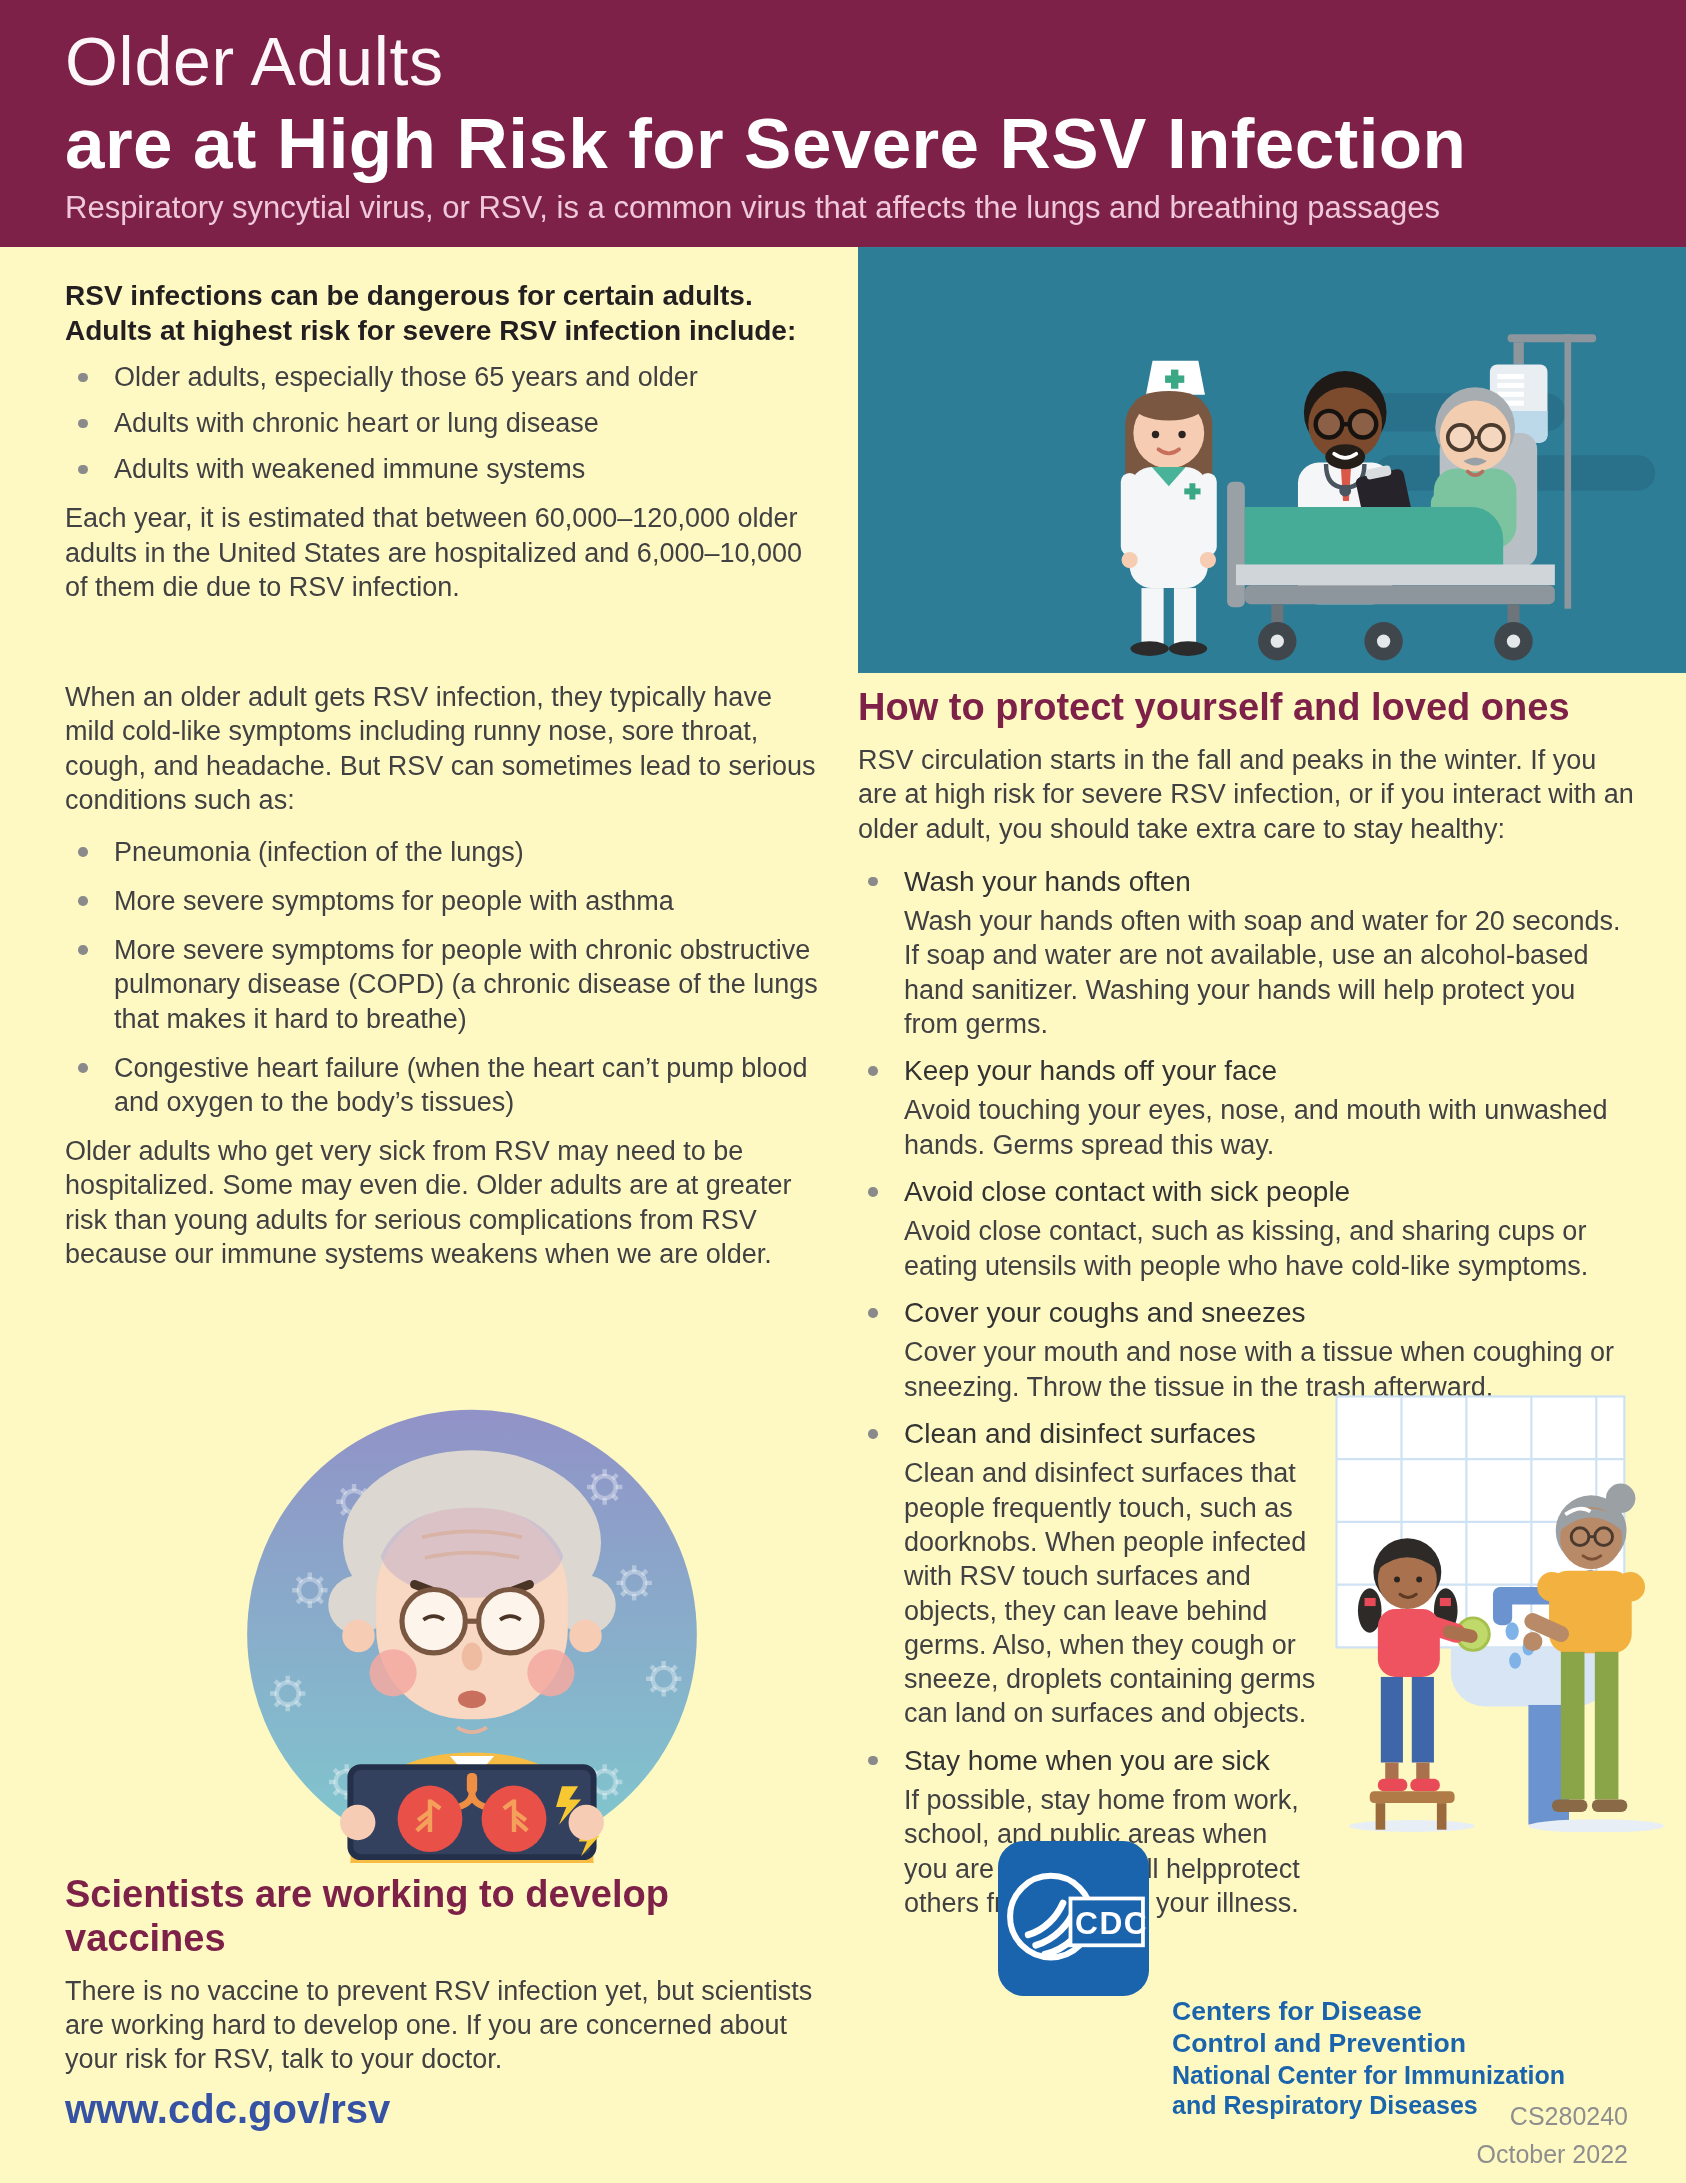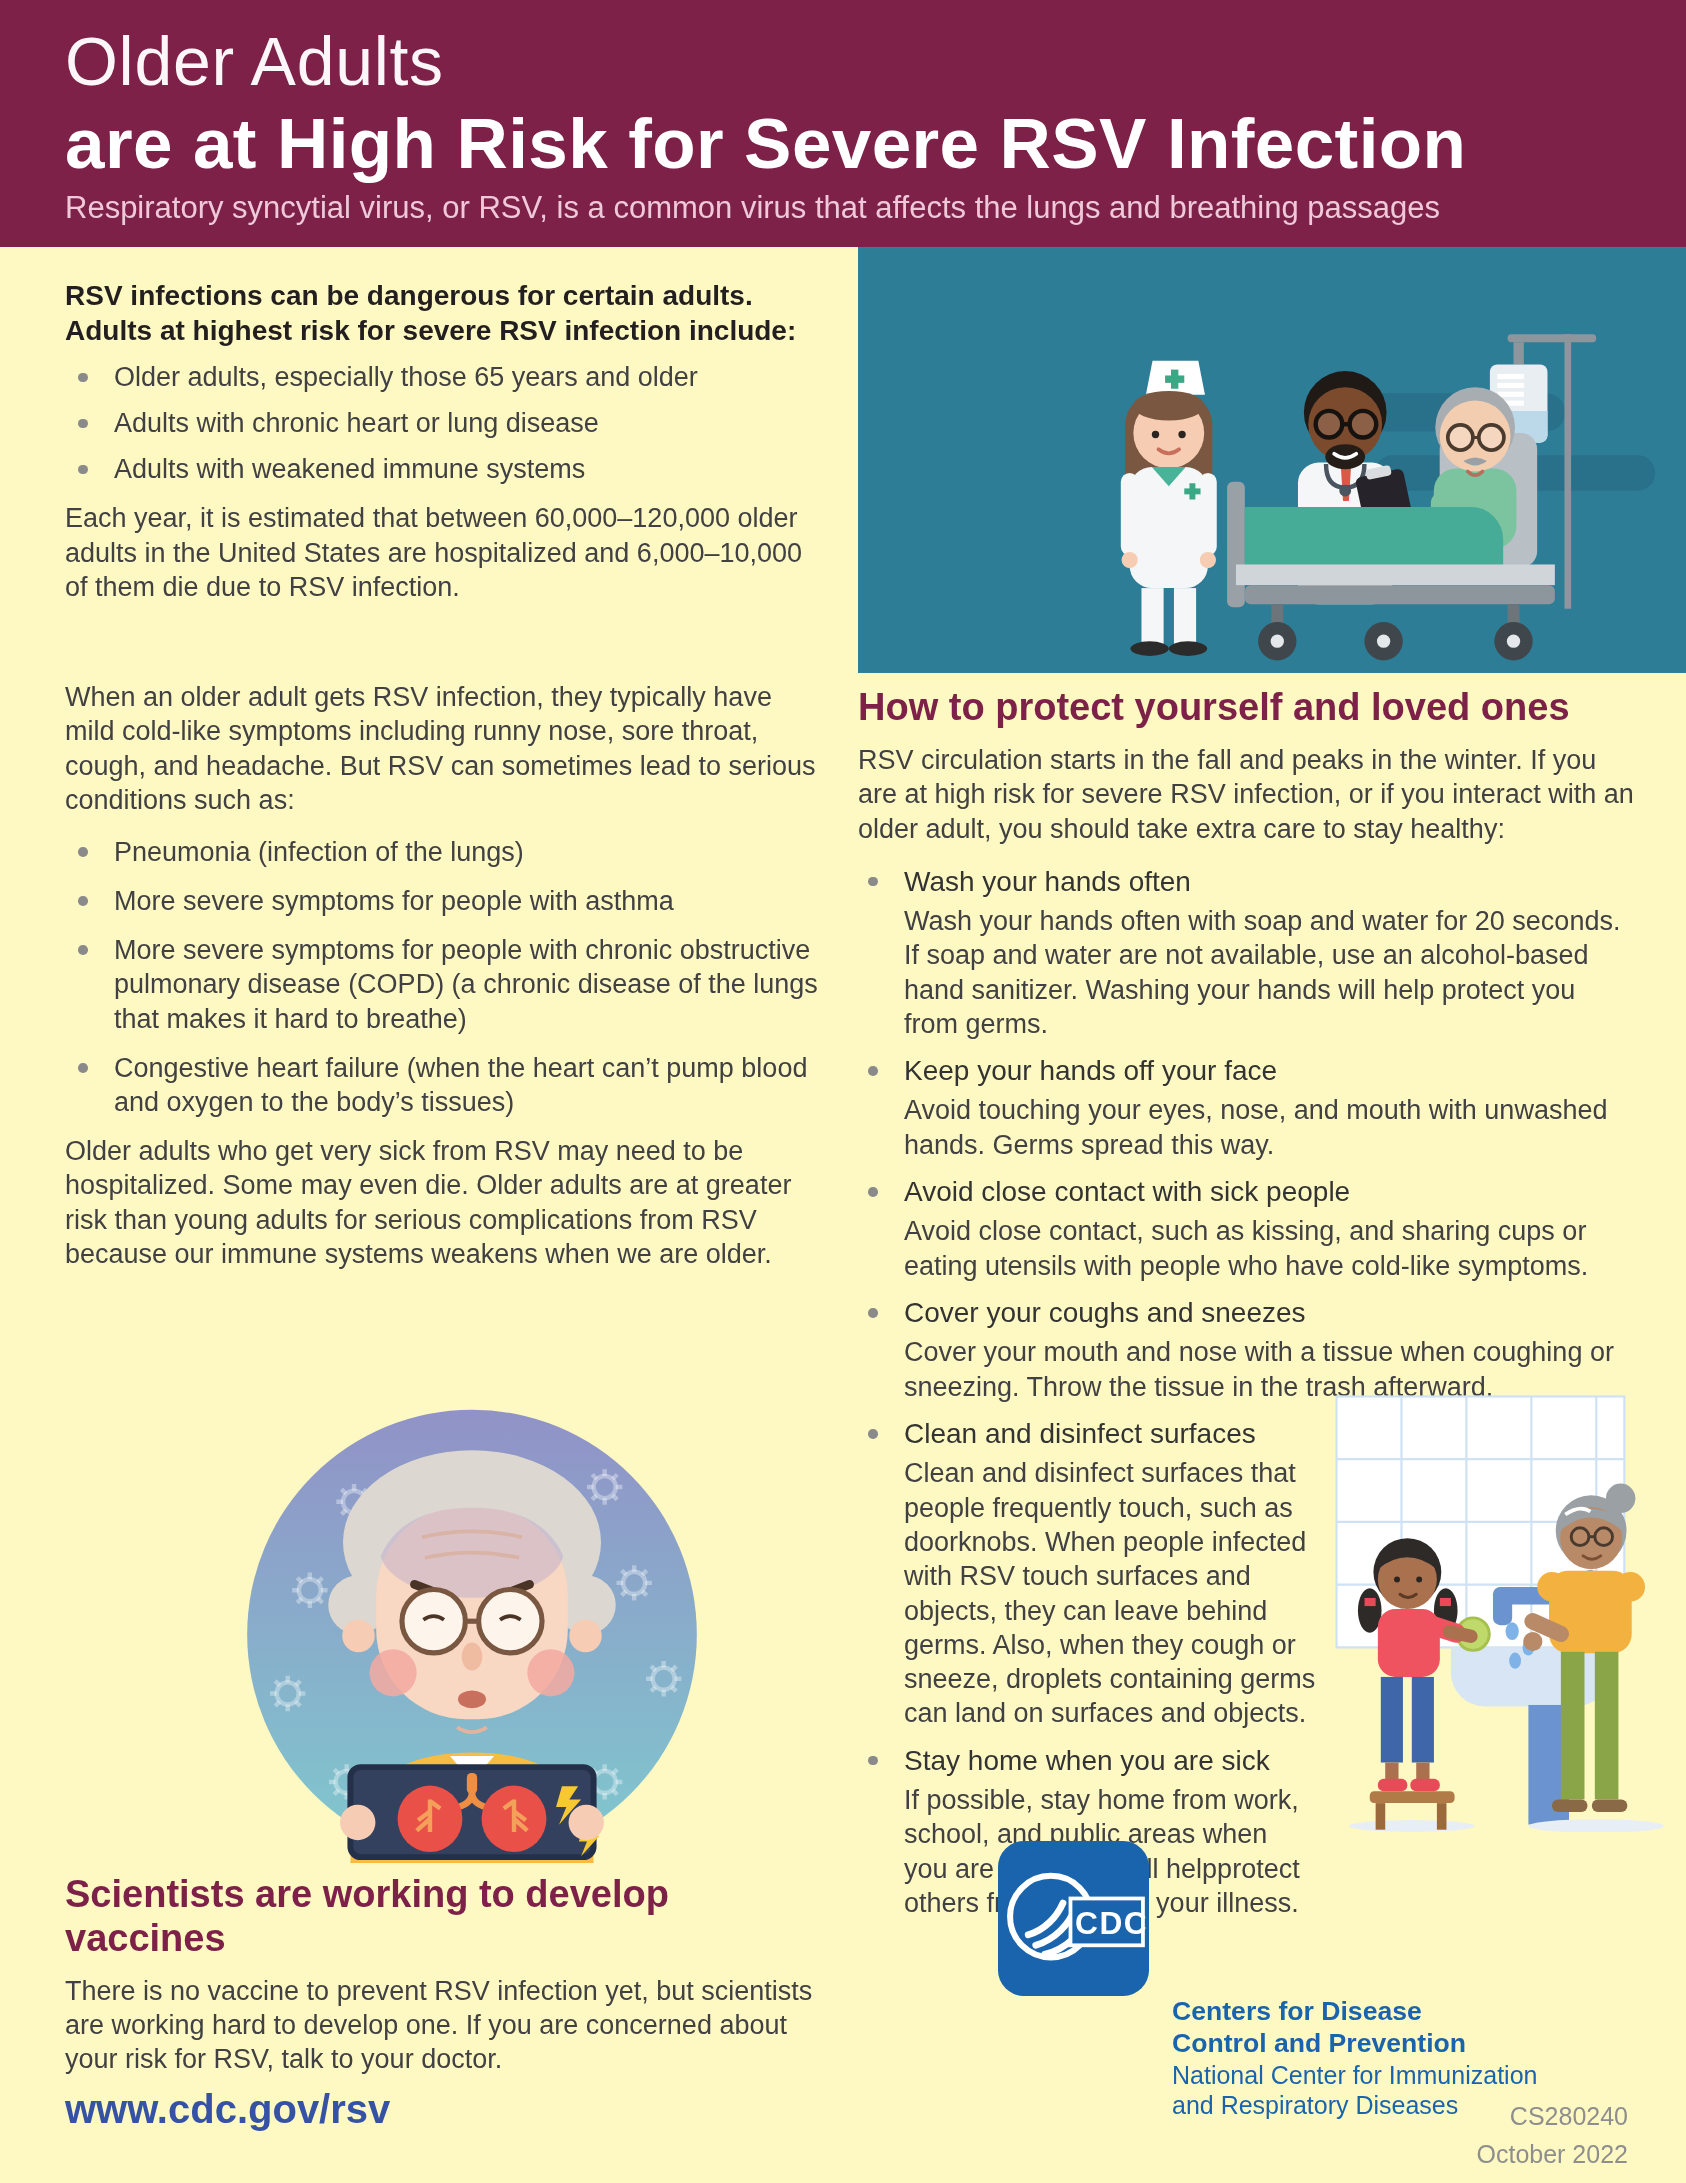--- a/index.html
+++ b/index.html
@@ -37,21 +37,21 @@
   ul.tips{list-style:none;margin:0;padding:0;}
   ul.tips>li{position:relative;padding-left:46px;margin-bottom:13.3px;}
   ul.tips>li::before{content:"";position:absolute;left:10.3px;top:11.8px;width:9.6px;height:9.6px;border-radius:50%;background:#8a8a8a;}
   .tip-title{font-size:28px;font-weight:400;color:#333333;line-height:1.24;margin:0 0 4.4px 0;}
   .narrow{max-width:413px;}
   .fig-wash{position:absolute;left:1307px;top:1389px;width:369px;height:443px;}
   
   .cdc-logo{position:absolute;left:998px;top:1841px;width:151px;height:155px;}
   .agency{position:absolute;left:1172px;top:1996px;width:480px;color:#1a64ad;}
   .agency .b{font-size:26.6px;font-weight:700;line-height:1.2;}
-  .agency .r{font-size:25px;font-weight:400;line-height:1.22;}
+  .agency .r{font-size:25px;font-weight:700;line-height:1.22;}
   .smallprint{position:absolute;right:59px;top:2098px;text-align:right;font-size:25px;line-height:1.5;color:#8e8e8e;}
 </style>
 </head>
 <body>
 
 <div class="page">
 
   <header class="masthead">
     <div class="t1">Older Adults</div>
     <div class="t2">are at High Risk for Severe RSV Infection</div>

